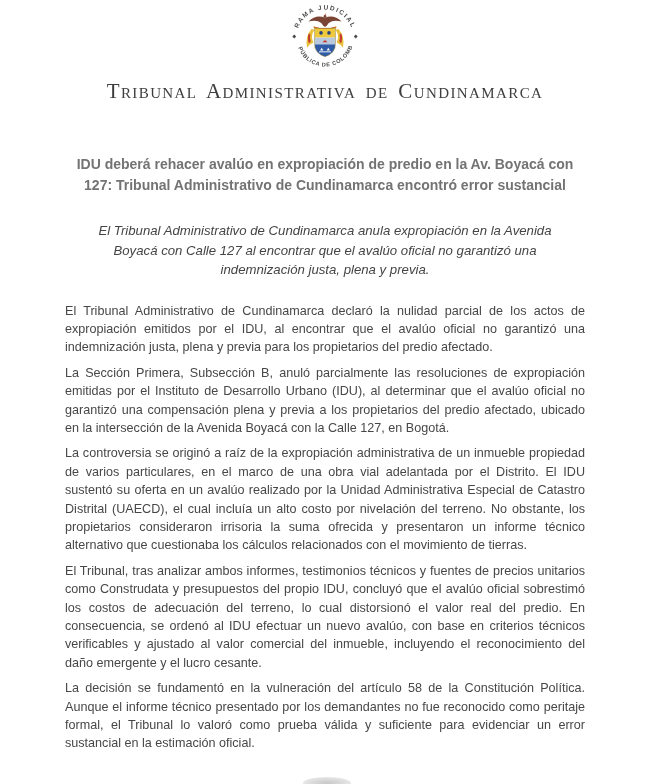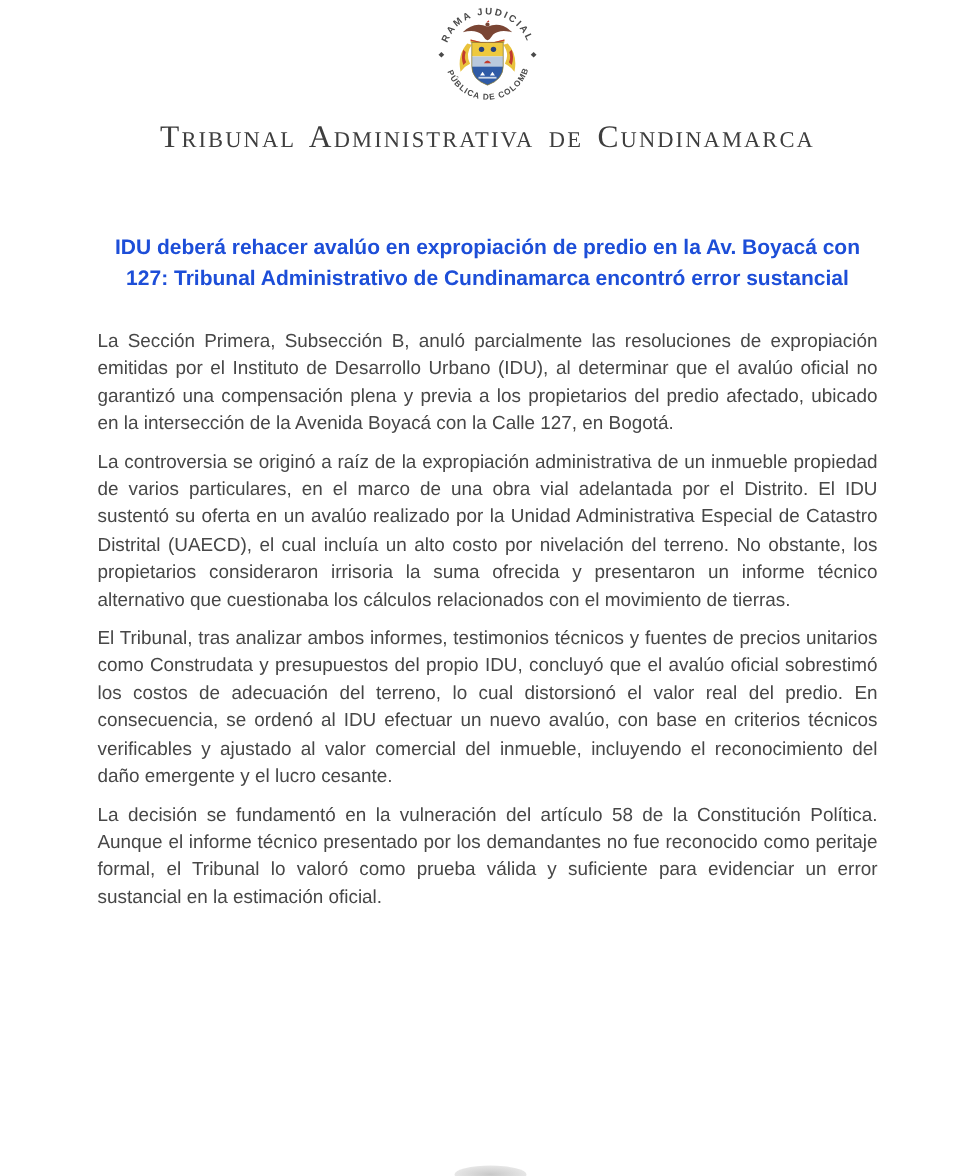--- a/index.html
+++ b/index.html
@@ -49,21 +49,21 @@
     color: #3e3e3e;
     line-height: 26px;
   }
   .headline {
     width: 505px;
     margin: 50px auto 0;
     text-align: center;
     font-size: 14px;
     font-weight: bold;
     line-height: 21px;
-    color: #1d4ed8;
+    color: #737373;
   }
   .lead {
     width: 497px;
     margin: 25px auto 0;
     text-align: center;
     font-style: italic;
     font-size: 13.2px;
     line-height: 19.5px;
     color: #454545;
   }
@@ -141,22 +141,24 @@
         <rect x="42" y="61.6" width="16" height="1.6" fill="#e8eef5" opacity="0.85"></rect>
       </g>
       <path d="M36 31 H64 V52 Q64 64 50 69 Q36 64 36 52 Z" fill="none" stroke="#8a7a34" stroke-width="0.7"></path>
     </g>
   </svg>
 
   <h1 class="institution">Tribunal Administrativa de Cundinamarca</h1>
 
   <h2 class="headline">IDU deberá rehacer avalúo en expropiación de predio en la Av. Boyacá con 127: Tribunal Administrativo de Cundinamarca encontró error sustancial</h2>
 
+  <p class="lead">El Tribunal Administrativo de Cundinamarca anula expropiación en la Avenida Boyacá con Calle 127 al encontrar que el avalúo oficial no garantizó una indemnización justa, plena y previa.</p>
 
   <div class="body-text">
+    <p>El Tribunal Administrativo de Cundinamarca declaró la nulidad parcial de los actos de expropiación emitidos por el IDU, al encontrar que el avalúo oficial no garantizó una indemnización justa, plena y previa para los propietarios del predio afectado.</p>
     <p>La Sección Primera, Subsección B, anuló parcialmente las resoluciones de expropiación emitidas por el Instituto de Desarrollo Urbano (IDU), al determinar que el avalúo oficial no garantizó una compensación plena y previa a los propietarios del predio afectado, ubicado en la intersección de la Avenida Boyacá con la Calle 127, en Bogotá.</p>
     <p>La controversia se originó a raíz de la expropiación administrativa de un inmueble propiedad de varios particulares, en el marco de una obra vial adelantada por el Distrito. El IDU sustentó su oferta en un avalúo realizado por la Unidad Administrativa Especial de Catastro Distrital (UAECD), el cual incluía un alto costo por nivelación del terreno. No obstante, los propietarios consideraron irrisoria la suma ofrecida y presentaron un informe técnico alternativo que cuestionaba los cálculos relacionados con el movimiento de tierras.</p>
     <p>El Tribunal, tras analizar ambos informes, testimonios técnicos y fuentes de precios unitarios como Construdata y presupuestos del propio IDU, concluyó que el avalúo oficial sobrestimó los costos de adecuación del terreno, lo cual distorsionó el valor real del predio. En consecuencia, se ordenó al IDU efectuar un nuevo avalúo, con base en criterios técnicos verificables y ajustado al valor comercial del inmueble, incluyendo el reconocimiento del daño emergente y el lucro cesante.</p>
     <p>La decisión se fundamentó en la vulneración del artículo 58 de la Constitución Política. Aunque el informe técnico presentado por los demandantes no fue reconocido como peritaje formal, el Tribunal lo valoró como prueba válida y suficiente para evidenciar un error sustancial en la estimación oficial.</p>
   </div>
 
   <div class="bottom-artifact"></div>
 
 </div>
 

